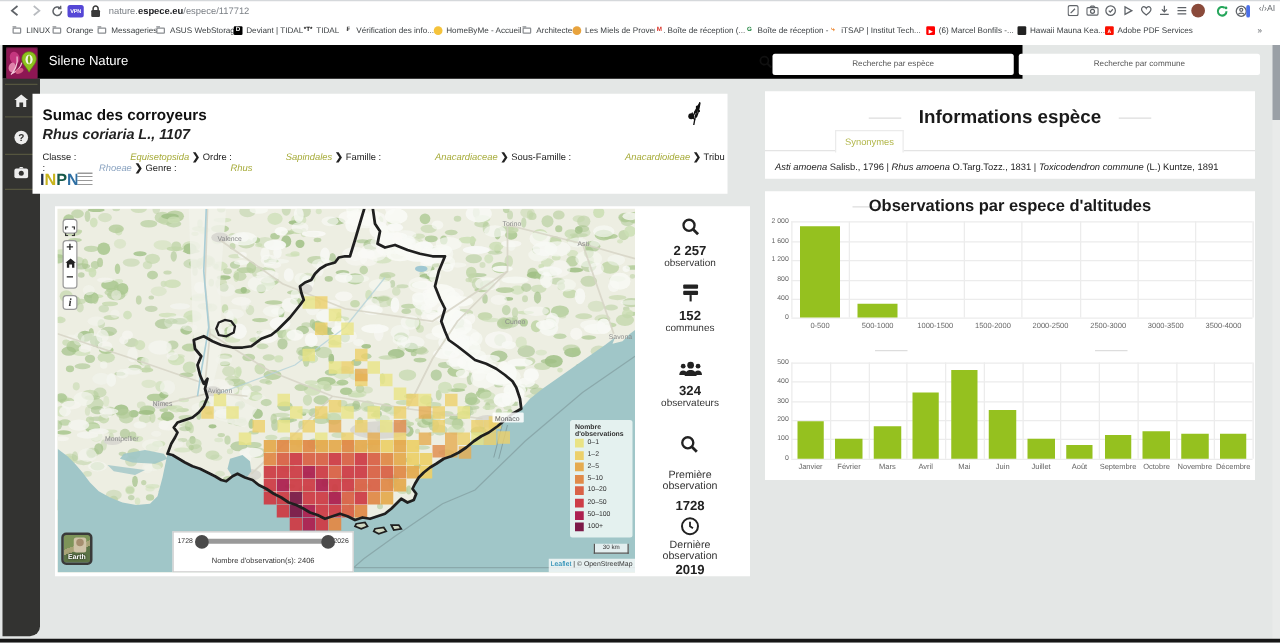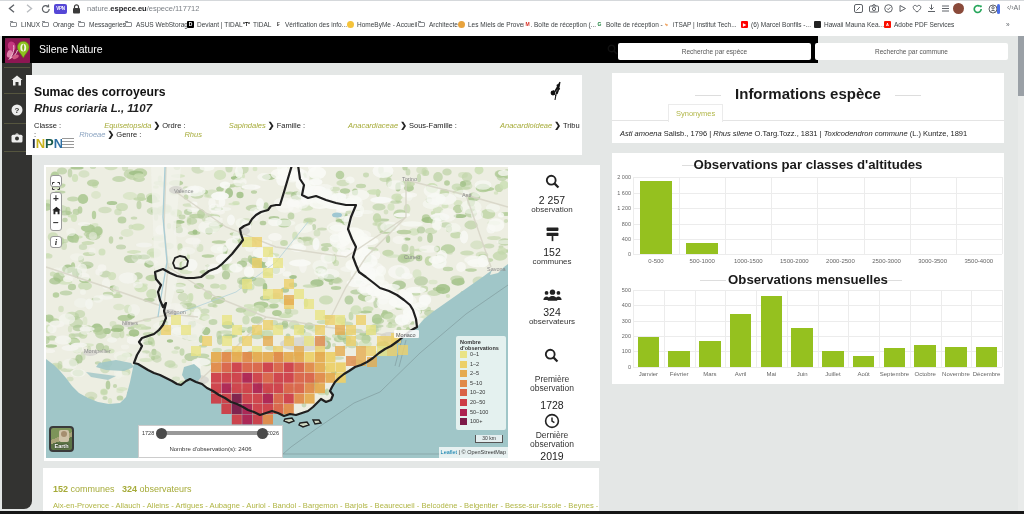--- a/index.html
+++ b/index.html
@@ -27,21 +27,21 @@
   .sbsep { position:absolute; left:2px; width:26px; height:1px; background:#55553f; }
   .card { position:absolute; background:#fff; }
   
   #spname { position:absolute; left:8px; top:10px; font-size:12.2px; font-weight:bold; color:#111; }
   #splatin { position:absolute; left:8px; top:27px; font-size:11.5px; font-weight:bold; font-style:italic; color:#222; }
   #sptaxo { position:absolute; left:8px; top:46px; font-size:7.5px; color:#222; }
   .tx { color:#a6ab39; font-style:italic;margin-left:41px; }
   .chv { font-weight:bold; font-size:8px; }
   
   .stat { position:absolute; left:464px; width:88px; text-align:center; color:#222; }
-  .stat .num { font-weight:normal; font-size:10.5px; }
+  .stat .num { font-weight:bold; font-size:10.5px; }
   .stat .lbl { font-size:8px; color:#333; line-height:1.08; }
   
   #inftitle { position:absolute; left:0; top:12px; width:100%; text-align:center; font-size:15px; font-weight:bold; color:#1a1a1a; }
   #syntab { position:absolute; left:8px; top:31px; padding:4px 7px 4px 7px; font-size:7.5px; color:#b2b74a; border:1px solid #ebebeb; border-bottom:none; background:#fff; z-index:2;margin-left:48px; }
   #tabline { position:absolute; left:0; top:47px; width:100%; height:1px; background:#e4e4e4; }
   #syntxt { position:absolute; left:8px; top:56px; font-size:7.5px; color:#222; white-space:nowrap; }
   #syntxt i { font-style:italic; }
   
   .ctitle { position:absolute; width:100%; text-align:center; font-weight:bold; color:#1a1a1a; }
   .tline { display:inline-block; width:26px; height:1px; background:#ddd; vertical-align:middle; margin-right:14px; }
@@ -1600,28 +1600,28 @@
         </svg>
         <div class="lbl" style="position:absolute;top:18px;width:100%;font-size:8.5px;">Dernière<br>observation</div>
         <div class="num" style="position:absolute;top:37px;width:100%;">2019</div>
       </div>
   </div>
 
   <div class="card" id="infocard" style="left:610px;top:37px;width:392px;height:70px;">
     <div id="inftitle"><span class="tline"></span>Informations espèce<span class="tline r"></span></div>
     <div id="syntab">Synonymes</div>
     <div id="tabline"></div>
-    <div id="syntxt"><i>Asti amoena</i> Salisb., 1796 | <i>Rhus silene</i> O.Targ.Tozz., 1831 | <i>Toxicodendron commune</i> (L.) Kuntze, 1891</div>
+    <div id="syntxt"><i>Asti amoena</i> Salisb., 1796 | <i>Rhus amoena</i> O.Targ.Tozz., 1831 | <i>Toxicodendron commune</i> (L.) Kuntze, 1891</div>
   </div>
 
   <div class="card" id="chartcard" style="left:610px;top:117px;width:392px;height:231px;">
     <div id="chart1" style="position:absolute;left:0;top:0;width:392px;height:115px;">
         <span class="tline" style="position:absolute;left:70px;top:12px;"></span>
         <span class="tline" style="position:absolute;right:70px;top:12px;"></span>
-        <div class="ctitle" style="top:4px;font-size:13.2px;">Observations par classes d'altitudes</div>
+        <div class="ctitle" style="top:4px;font-size:13.2px;">Observations par espece d'altitudes</div>
         <div class="gridh" style="left:21px;top:24.3px;width:369px;"></div>
         <div class="ylab" style="right:373px;top:21.3px;width:18px;">2 000</div>
         <div class="gridh" style="left:21px;top:39.7px;width:369px;"></div>
         <div class="ylab" style="right:373px;top:36.7px;width:18px;">1 600</div>
         <div class="gridh" style="left:21px;top:55.1px;width:369px;"></div>
         <div class="ylab" style="right:373px;top:52.1px;width:18px;">1 200</div>
         <div class="gridh" style="left:21px;top:70.5px;width:369px;"></div>
         <div class="ylab" style="right:373px;top:67.5px;width:18px;">800</div>
         <div class="gridh" style="left:21px;top:85.9px;width:369px;"></div>
         <div class="ylab" style="right:373px;top:82.9px;width:18px;">400</div>
@@ -1643,21 +1643,20 @@
         <div class="xlab" style="left:113.2px;top:105.3px;width:46.1px;">1000-1500</div>
         <div class="xlab" style="left:159.3px;top:105.3px;width:46.1px;">1500-2000</div>
         <div class="xlab" style="left:205.4px;top:105.3px;width:46.1px;">2000-2500</div>
         <div class="xlab" style="left:251.5px;top:105.3px;width:46.1px;">2500-3000</div>
         <div class="xlab" style="left:297.6px;top:105.3px;width:46.1px;">3000-3500</div>
         <div class="xlab" style="left:343.7px;top:105.3px;width:46.1px;">3500-4000</div>
       </div>
     <div id="chart2" style="position:absolute;left:0;top:115px;width:392px;height:116px;">
         <span class="tline" style="position:absolute;left:88px;top:12px;"></span>
         <span class="tline" style="position:absolute;right:88px;top:12px;"></span>
-        <div class="ctitle" style="top:4px;font-size:13.2px;">Observations mensuelles</div>
         <div class="gridh" style="left:21px;top:22.1px;width:369px;"></div>
         <div class="ylab" style="right:373px;top:19.1px;width:18px;">500</div>
         <div class="gridh" style="left:21px;top:37.4px;width:369px;"></div>
         <div class="ylab" style="right:373px;top:34.4px;width:18px;">400</div>
         <div class="gridh" style="left:21px;top:52.7px;width:369px;"></div>
         <div class="ylab" style="right:373px;top:49.7px;width:18px;">300</div>
         <div class="gridh" style="left:21px;top:68.1px;width:369px;"></div>
         <div class="ylab" style="right:373px;top:65.1px;width:18px;">200</div>
         <div class="gridh" style="left:21px;top:83.4px;width:369px;"></div>
         <div class="ylab" style="right:373px;top:80.4px;width:18px;">100</div>
@@ -1696,20 +1695,16 @@
         <div class="bar" style="left:271.6px;top:80.0px;width:21.5px;height:18.7px;"></div>
         <div class="xlab" style="left:297.8px;top:102.7px;width:30.8px;">Octobre</div>
         <div class="bar" style="left:302.4px;top:76.5px;width:21.5px;height:22.2px;"></div>
         <div class="xlab" style="left:328.5px;top:102.7px;width:30.8px;">Novembre</div>
         <div class="bar" style="left:333.1px;top:78.8px;width:21.5px;height:19.9px;"></div>
         <div class="xlab" style="left:359.2px;top:102.7px;width:30.8px;">Décembre</div>
         <div class="bar" style="left:363.9px;top:78.8px;width:21.5px;height:19.9px;"></div>
       </div>
   </div>
 
-  <div class="card" id="comcard" style="left:41px;top:432px;width:556px;height:46px;">
-    <div id="comstats"><b>152</b> communes&nbsp;&nbsp;&nbsp;<b>324</b> observateurs</div>
-    <div id="comlist">Aix-en-Provence - Allauch - Alleins - Artigues - Aubagne - Auriol - Bandol - Bargemon - Barjols - Beaurecueil - Belcodène - Belgentier - Besse-sur-Issole - Beynes -</div>
-  </div>
 </div>
 <div id="scrollbar"></div>
 <div id="scrollthumb"></div>
 <div id="taskbar"></div>
 
 </body></html>

